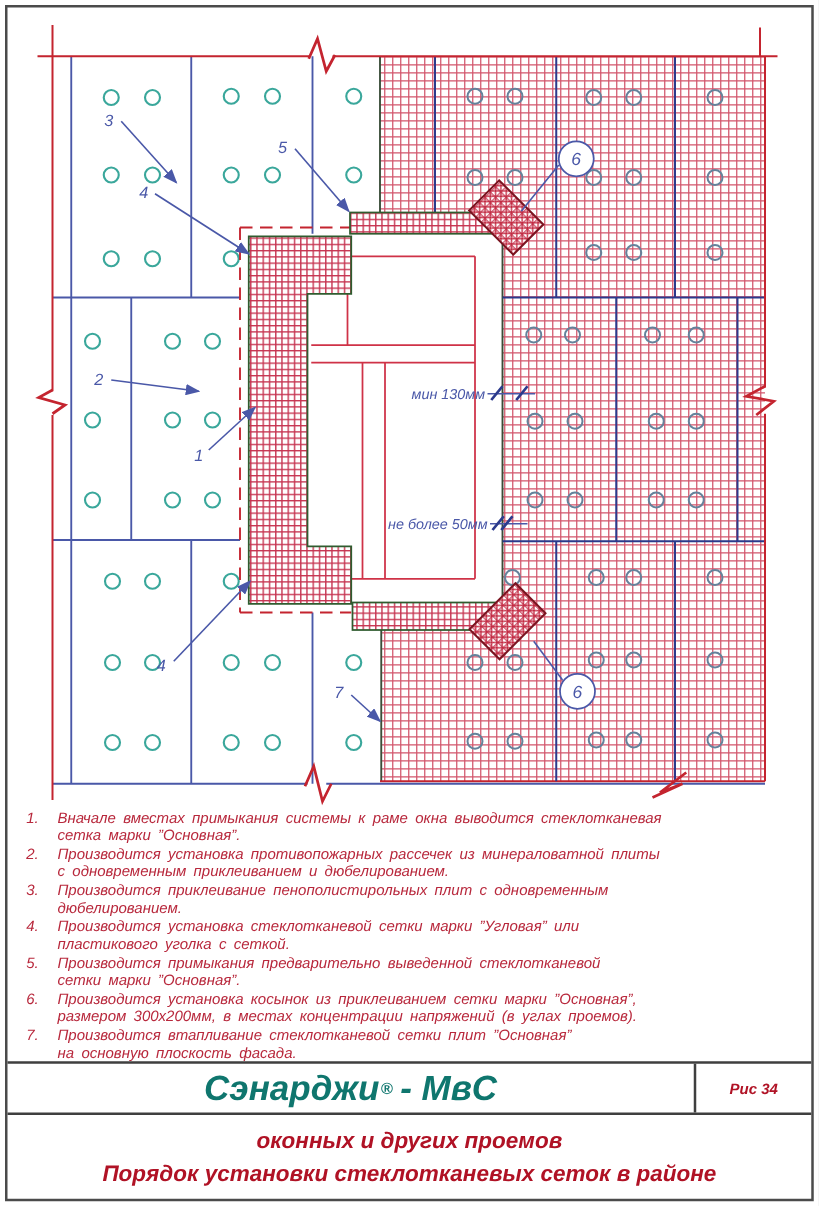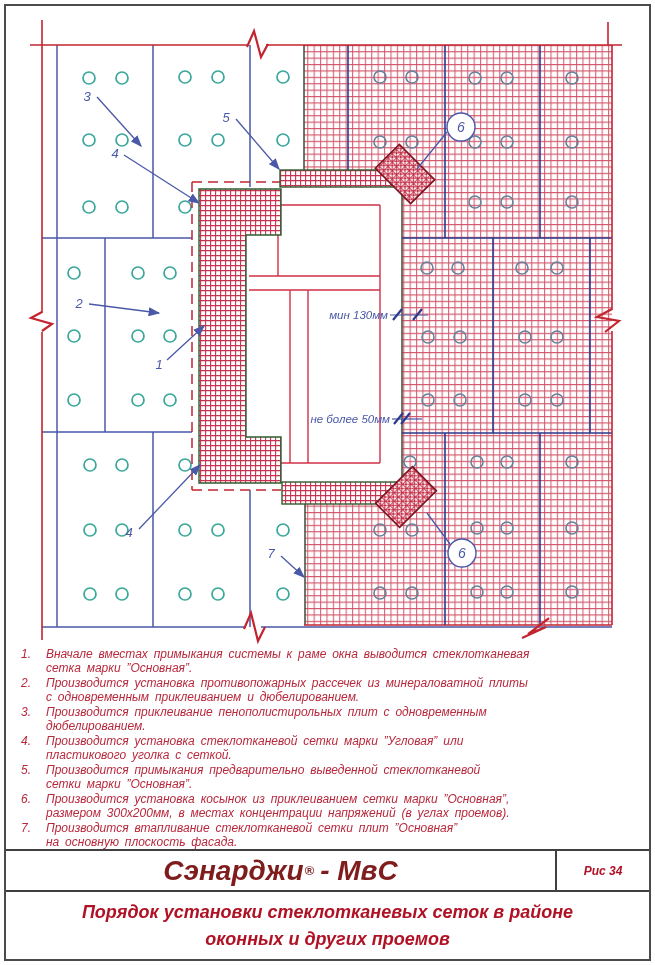--- a/index.html
+++ b/index.html
@@ -11,21 +11,21 @@
   .notes{position:absolute;top:647px;left:21px;right:16px;color:#b8283c;
          font-style:italic;font-size:12px;line-height:14px;word-spacing:2.5px;}
   .note-item{display:flex;margin-bottom:1px;}
   .note-num{width:25px;flex:0 0 25px;}
   .note-txt{flex:1;white-space:pre-line;}
   
   .footer-row{position:absolute;top:849px;left:6px;right:6px;height:39px;
               border-top:2px solid #3f3f3f;border-bottom:2px solid #3f3f3f;
               display:flex;align-items:stretch;}
   .footer-brand{flex:1;display:flex;align-items:center;justify-content:center;
-                color:#7f1d1d;font-weight:bold;font-style:italic;font-size:28px;}
+                color:#0f766e;font-weight:bold;font-style:italic;font-size:28px;}
   .footer-brand sup{font-size:13px;margin:0 6px 0 1px;}
   .footer-fig{width:92px;border-left:2px solid #3f3f3f;display:flex;align-items:center;
               justify-content:center;color:#b01225;font-weight:bold;font-style:italic;font-size:12px;}
   .title-block{position:absolute;top:893px;left:6px;right:6px;bottom:6px;
                display:flex;flex-direction:column;align-items:center;justify-content:center;
                color:#b01225;font-weight:bold;font-style:italic;font-size:18px;line-height:27px;
                text-align:center;}
 </style>
 </head>
 <body>
@@ -275,16 +275,16 @@
   <div class="footer-row">
     <div class="footer-brand">
       <span>Сэнарджи</span>
         <sup>®</sup>
       <span>- МвС</span>
     </div>
     <div class="footer-fig">Рис 34</div>
   </div>
 
   <div class="title-block">
+    <div>оконных и других проемов</div>
     <div>Порядок установки стеклотканевых сеток в районе</div>
-    <div>оконных и других проемов</div>
   </div>
 </div>
 
 </body></html>

